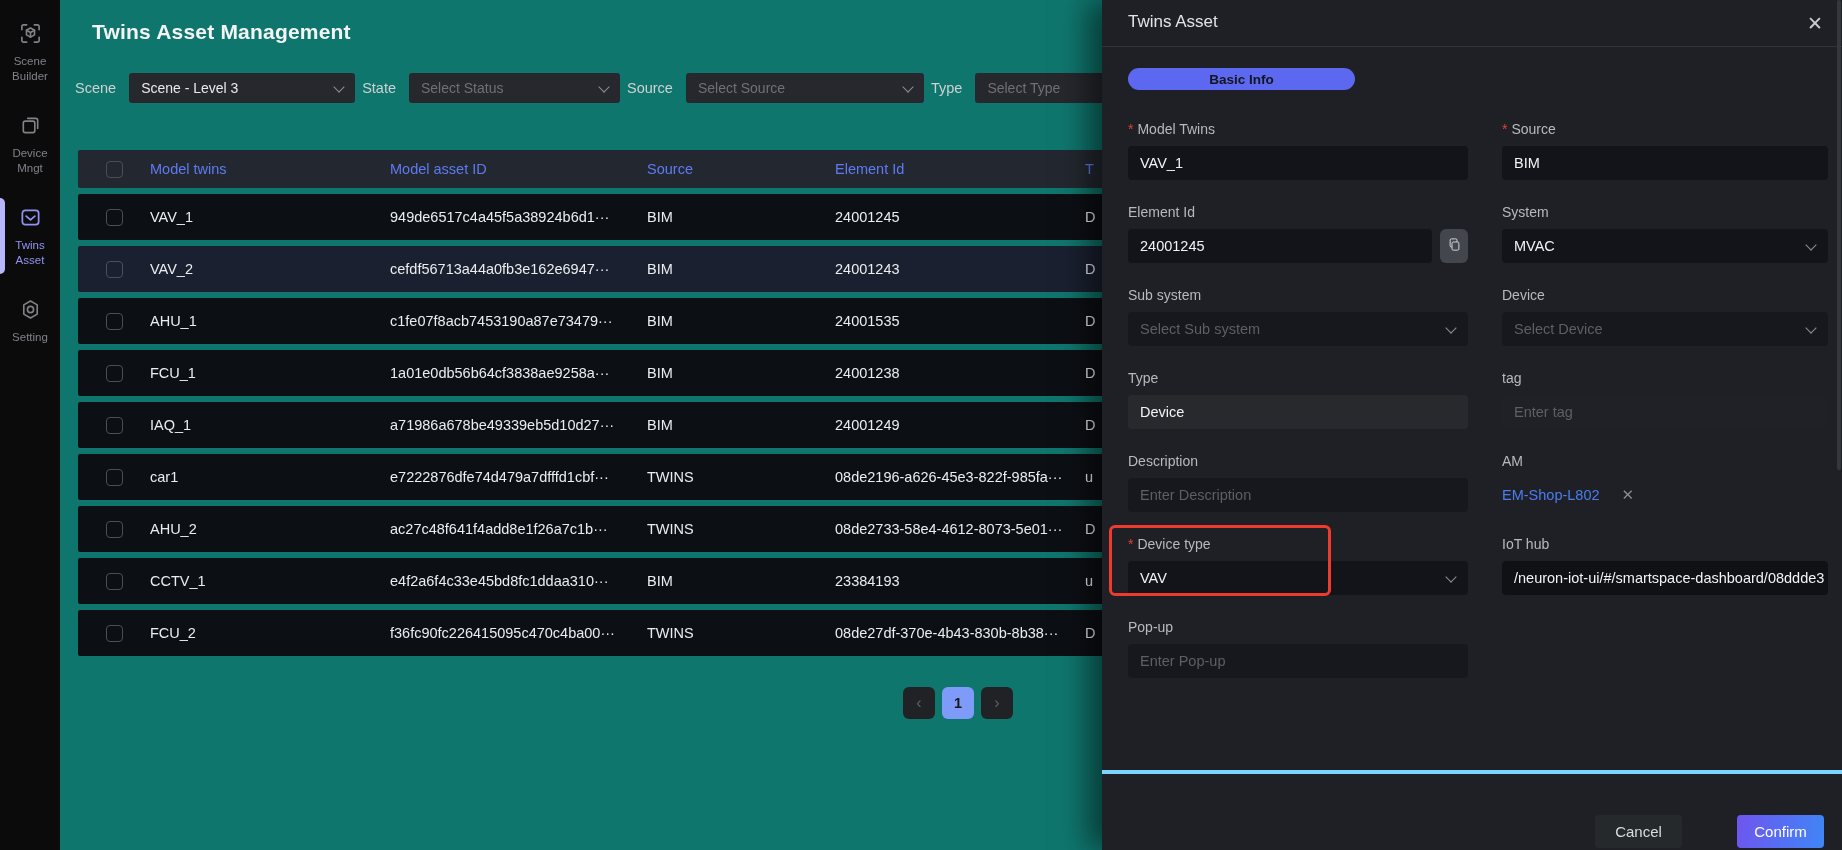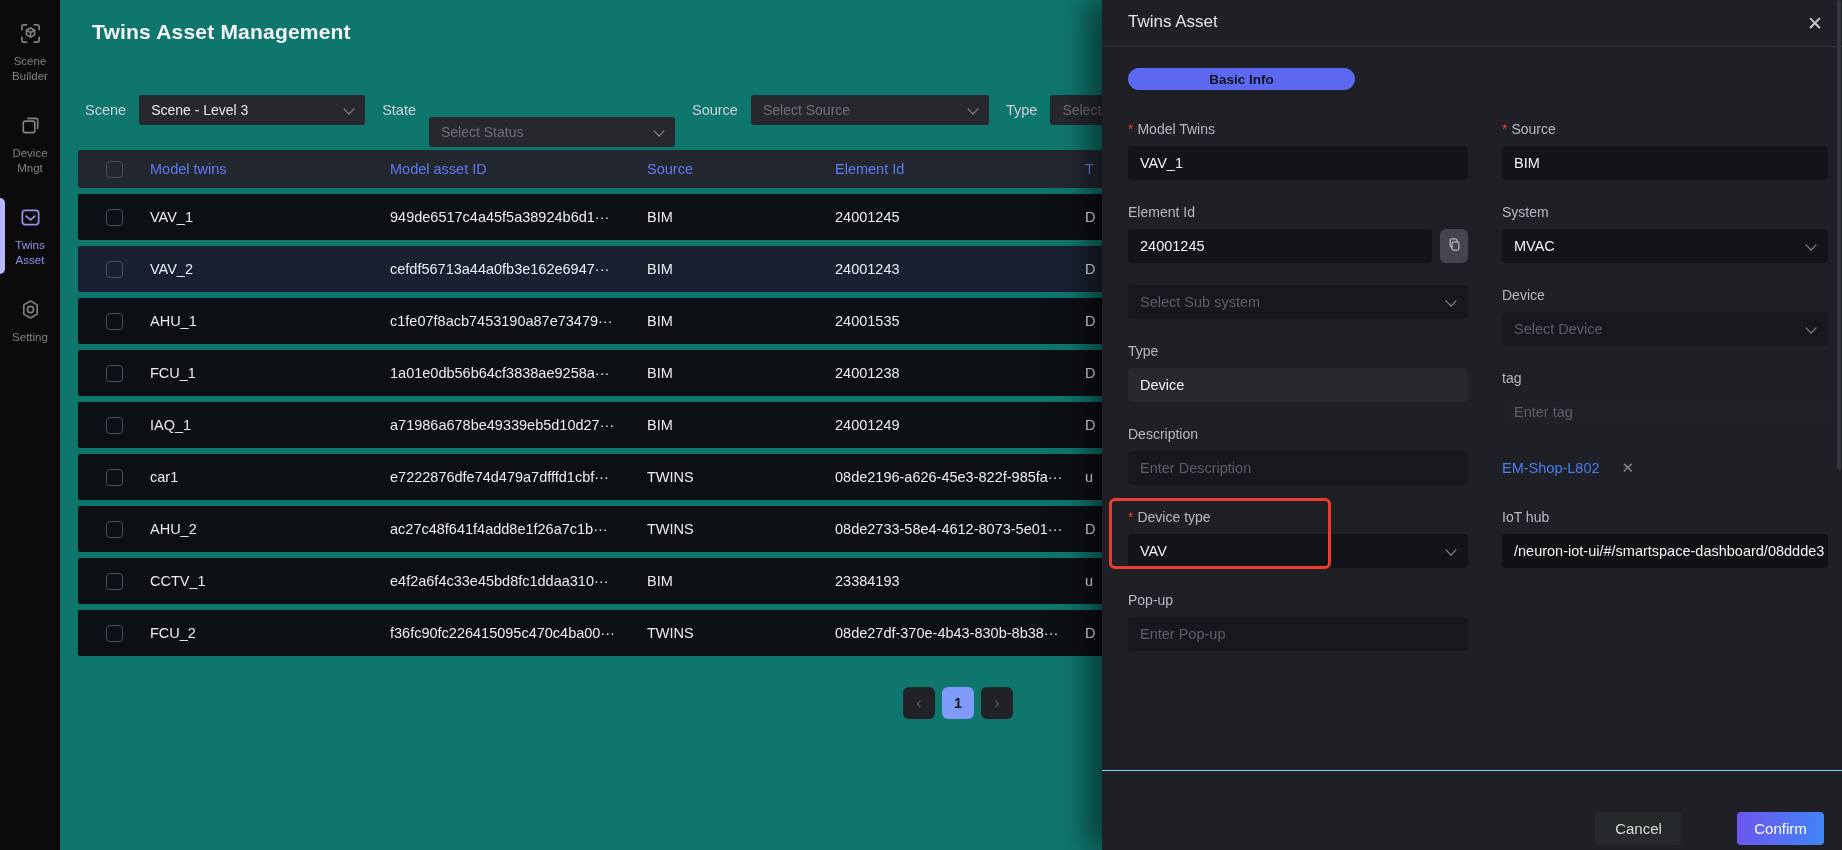--- a/index.html
+++ b/index.html
@@ -13,29 +13,29 @@
   .side-item { position:relative; width:100%; display:flex; flex-direction:column; align-items:center;
     gap:5px; color:#808287; margin-bottom:30px; cursor:pointer; }
   .side-item .lbl { font-size:11.5px; line-height:1.3; text-align:center; }
   .side-item svg { width:23px; height:23px; }
   .side-item.active { color:#9292f2; }
   .active-bar { position:absolute; left:0; top:-8px; width:5px; height:76px; border-radius:0 5px 5px 0; background:#b7b6fa; }
 
   
   .main { position:absolute; left:60px; top:0; right:0; bottom:0; background:#0f766e; }
   .page-title { position:absolute; left:32px; top:20px; font-size:21px; font-weight:700; color:#f4f4f5; letter-spacing:.2px; }
-  .filters { position:absolute; left:25px; top:73px; display:flex; align-items:center; gap:17px; }
+  .filters { position:absolute; left:15px; top:73px; display:flex; align-items:center; gap:7px; }
   .fgroup { display:flex; align-items:center; gap:13px; }
   .fgroup .flabel { font-size:14.5px; color:#cfd1d4; }
   .fselect { position:relative; height:30px; background:#26282e; border-radius:3px; display:flex; align-items:center;
     padding:0 28px 0 12px; font-size:14px; color:#e8e9eb; cursor:pointer; }
   .fselect.ph { color:#6d7177; }
   .fselect::after { content:""; position:absolute; right:12px; top:10px; width:7px; height:7px;
     border-right:1.5px solid #8c8f95; border-bottom:1.5px solid #8c8f95; transform:rotate(45deg); }
-  .w-scene{width:226px;} .w-state{width:246px;margin-top:44px;} .w-source{width:238px;} .w-type{width:230px;}
+  .w-scene{width:226px;} .w-state{width:211px;} .w-source{width:238px;} .w-type{width:230px;}
 
   
   .table { position:absolute; left:18px; top:150px; width:1760px; }
   .thead, .trow { display:grid; grid-template-columns:72px 240px 257px 188px 250px 60px; align-items:center; }
   .thead { height:38px; background:#232830; border-radius:2px; color:#5f7af0; font-size:14.5px; }
   .trow { height:46px; background:#0c0f14; border-radius:2px; margin-top:6px; color:#ebedef; font-size:14.5px; cursor:pointer; }
   .trow.selected { background:#1a2030; }
   .cellchk { display:flex; justify-content:center; }
   .chk { width:17px; height:17px; border:1px solid #4b4e54; border-radius:4px; background:transparent; cursor:pointer; }
   .cell { overflow:hidden; white-space:nowrap; }
@@ -78,21 +78,21 @@
   .copybtn svg { width:15px; height:15px; stroke:#d4d5d8; fill:none; stroke-width:1.6; }
   .am-row { height:34px; display:flex; align-items:center; gap:22px; }
   .am-link { color:#4a7df0; font-size:14.5px; cursor:pointer; }
   .am-x { color:#85888e; font-size:15px; cursor:pointer; }
   .red-annotation { position:absolute; left:-19px; top:-9px; width:222px; height:71px; border:3px solid #ee3a2f;
     border-radius:6px; pointer-events:none; z-index:12; }
   .upload { position:relative; z-index:11; width:157px; height:89px; border:2px dashed #6a6d73; border-radius:5px;
     background:#1e2025; display:flex; align-items:center; justify-content:center; cursor:pointer; }
   .plus { color:#4c4cf5; font-size:36px; font-weight:400; line-height:1; }
 
-  .d-footer { position:absolute; left:0; right:0; top:770px; bottom:0; border-top:1px solid #7dd3fc;text-align:center; }
+  .d-footer { position:absolute; left:0; right:0; top:770px; bottom:0; border-top:4px solid #7dd3fc;text-align:center; }
   .f-btns { position:absolute; right:18px; top:41px; display:flex; gap:19px; }
   .btn { height:33px; border-radius:4px; display:flex; align-items:center; justify-content:center;
     font-size:15px; cursor:pointer; }
   .btn-cancel { width:87px; background:#26292b; color:#dadcdd; }
   .btn-confirm { width:87px; background:linear-gradient(100deg,#6f55ef 0%,#3f86f6 100%); color:#fff;margin-left:36px; }
 </style>
 </head>
 <body>
 
 <div class="app">
@@ -317,20 +317,23 @@
                 <svg viewBox="0 0 24 24">
                     <rect x="8" y="8" width="11" height="13" rx="2"></rect>
                     <path d="M16 8V5a2 2 0 0 0-2-2H7a2 2 0 0 0-2 2v9a2 2 0 0 0 2 2h1"></path>
                   </svg>
               </span>
             </div>
           </div>
         </div>
 
         <div class="field">
+          <div class="flbl">
+            <span>Sub system</span>
+          </div>
           <div class="ctrl select ph">Select Sub system</div>
         </div>
 
         <div class="field">
           <div class="flbl">
             <span>Type</span>
           </div>
           <div class="ctrl lite">Device</div>
         </div>
 
@@ -383,20 +386,23 @@
         </div>
 
         <div class="field">
           <div class="flbl">
             <span>tag</span>
           </div>
           <div class="ctrl lite2 ph">Enter tag</div>
         </div>
 
         <div class="field">
+          <div class="flbl">
+            <span>AM</span>
+          </div>
           <div class="am-row">
             <span class="am-link">EM-Shop-L802</span>
             <span class="am-x">✕</span>
           </div>
         </div>
 
         <div class="field">
           <div class="flbl">
             <span>IoT hub</span>
           </div>

